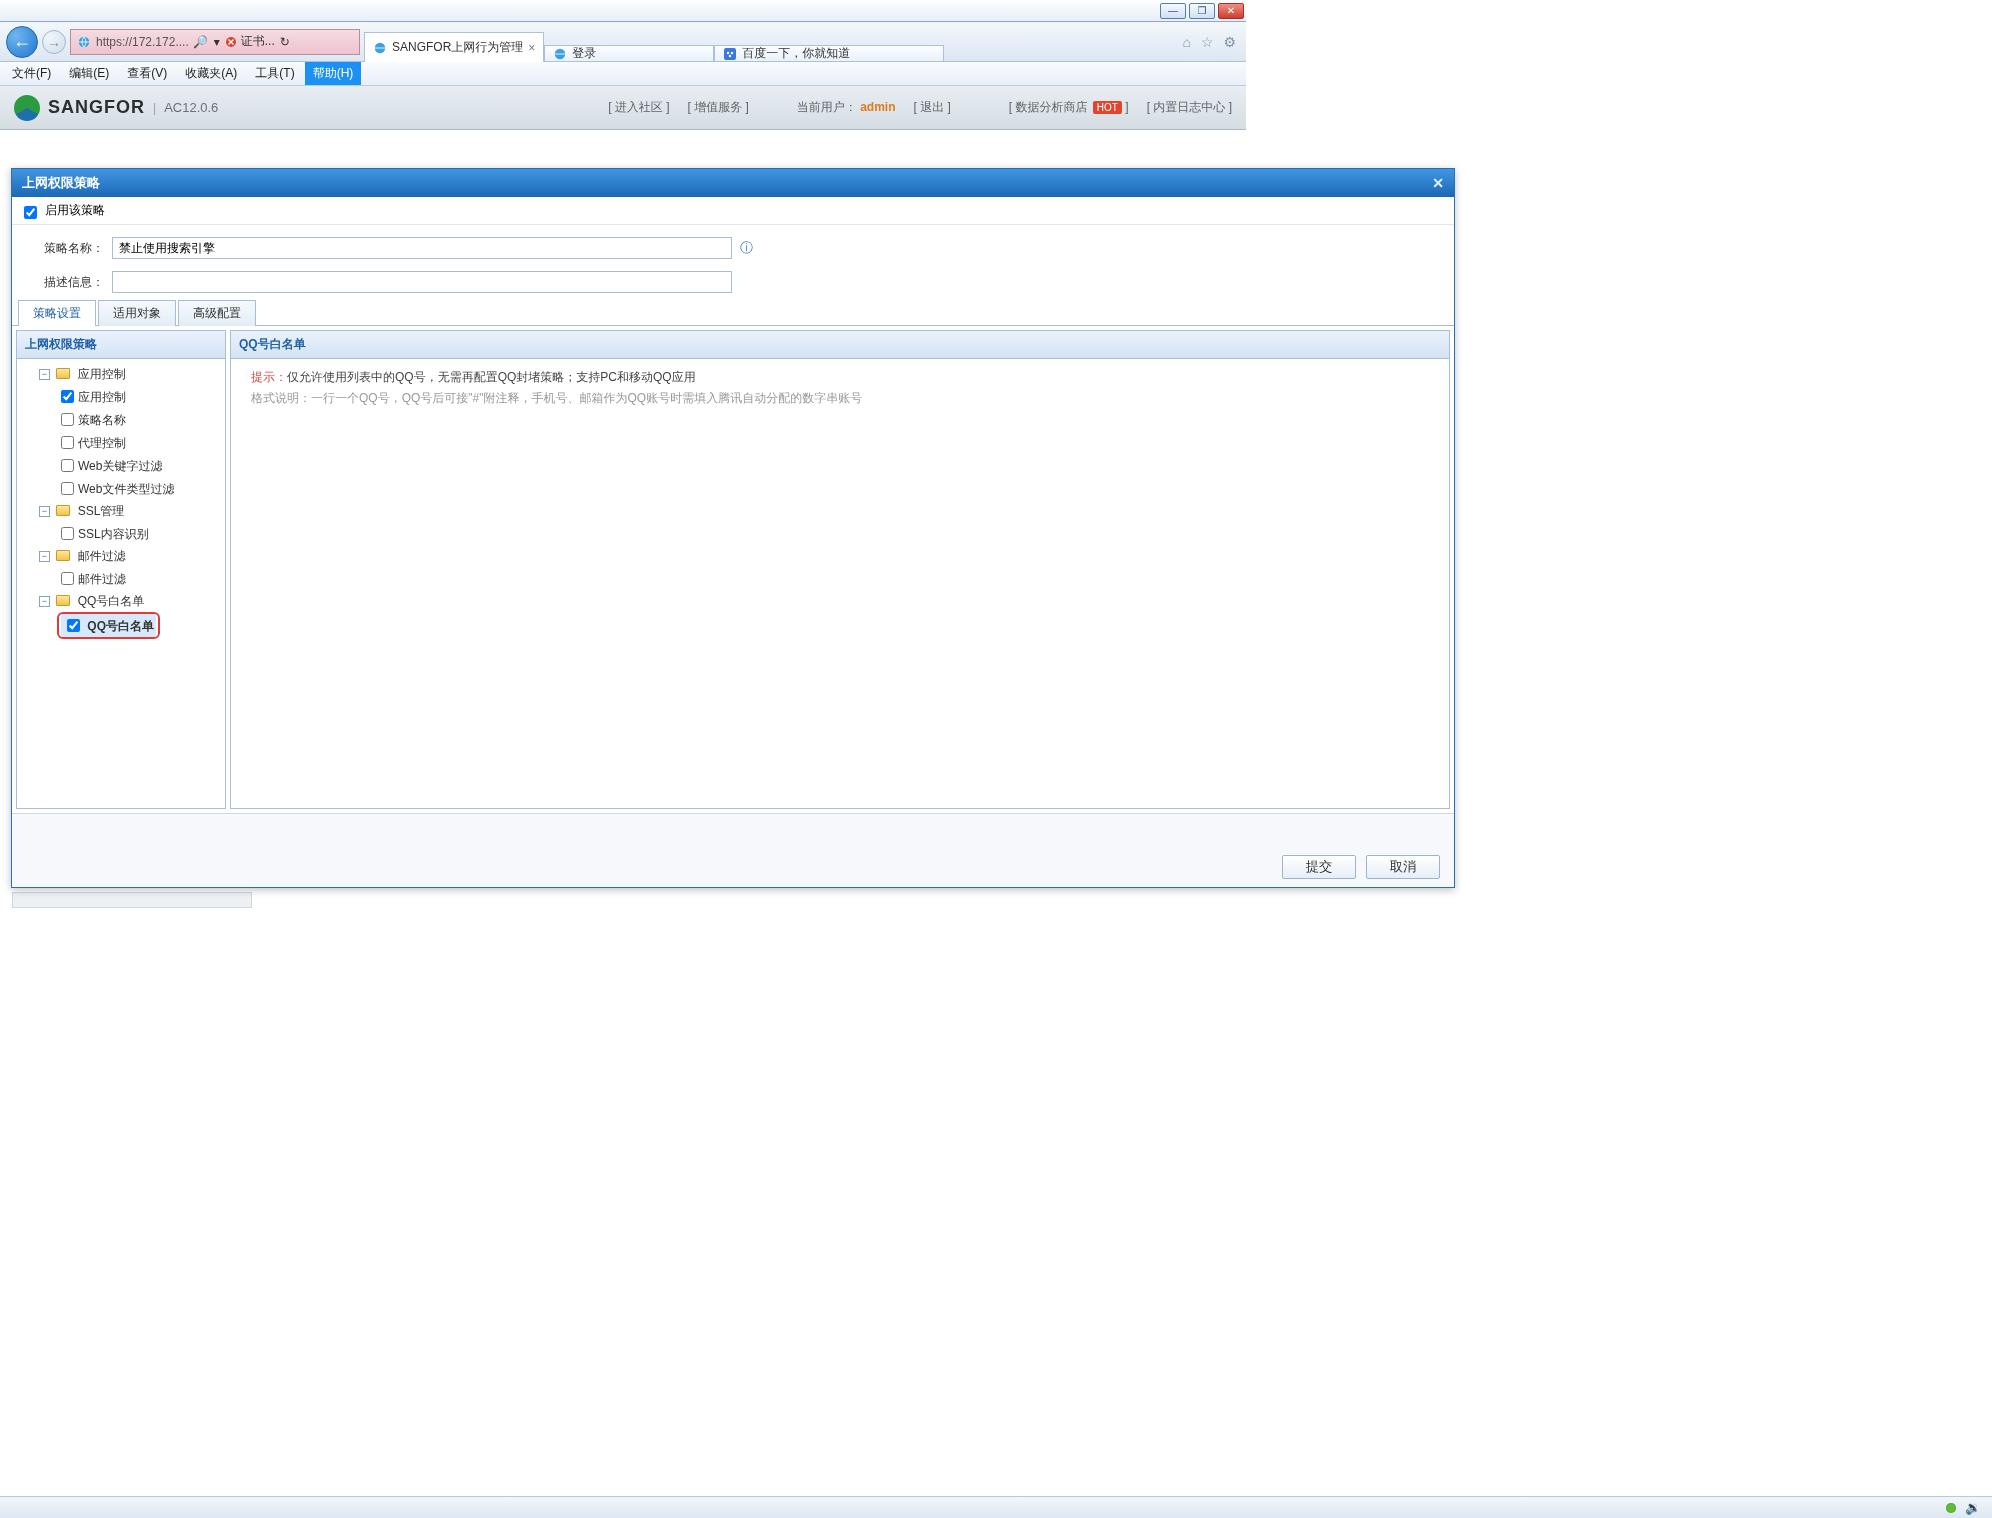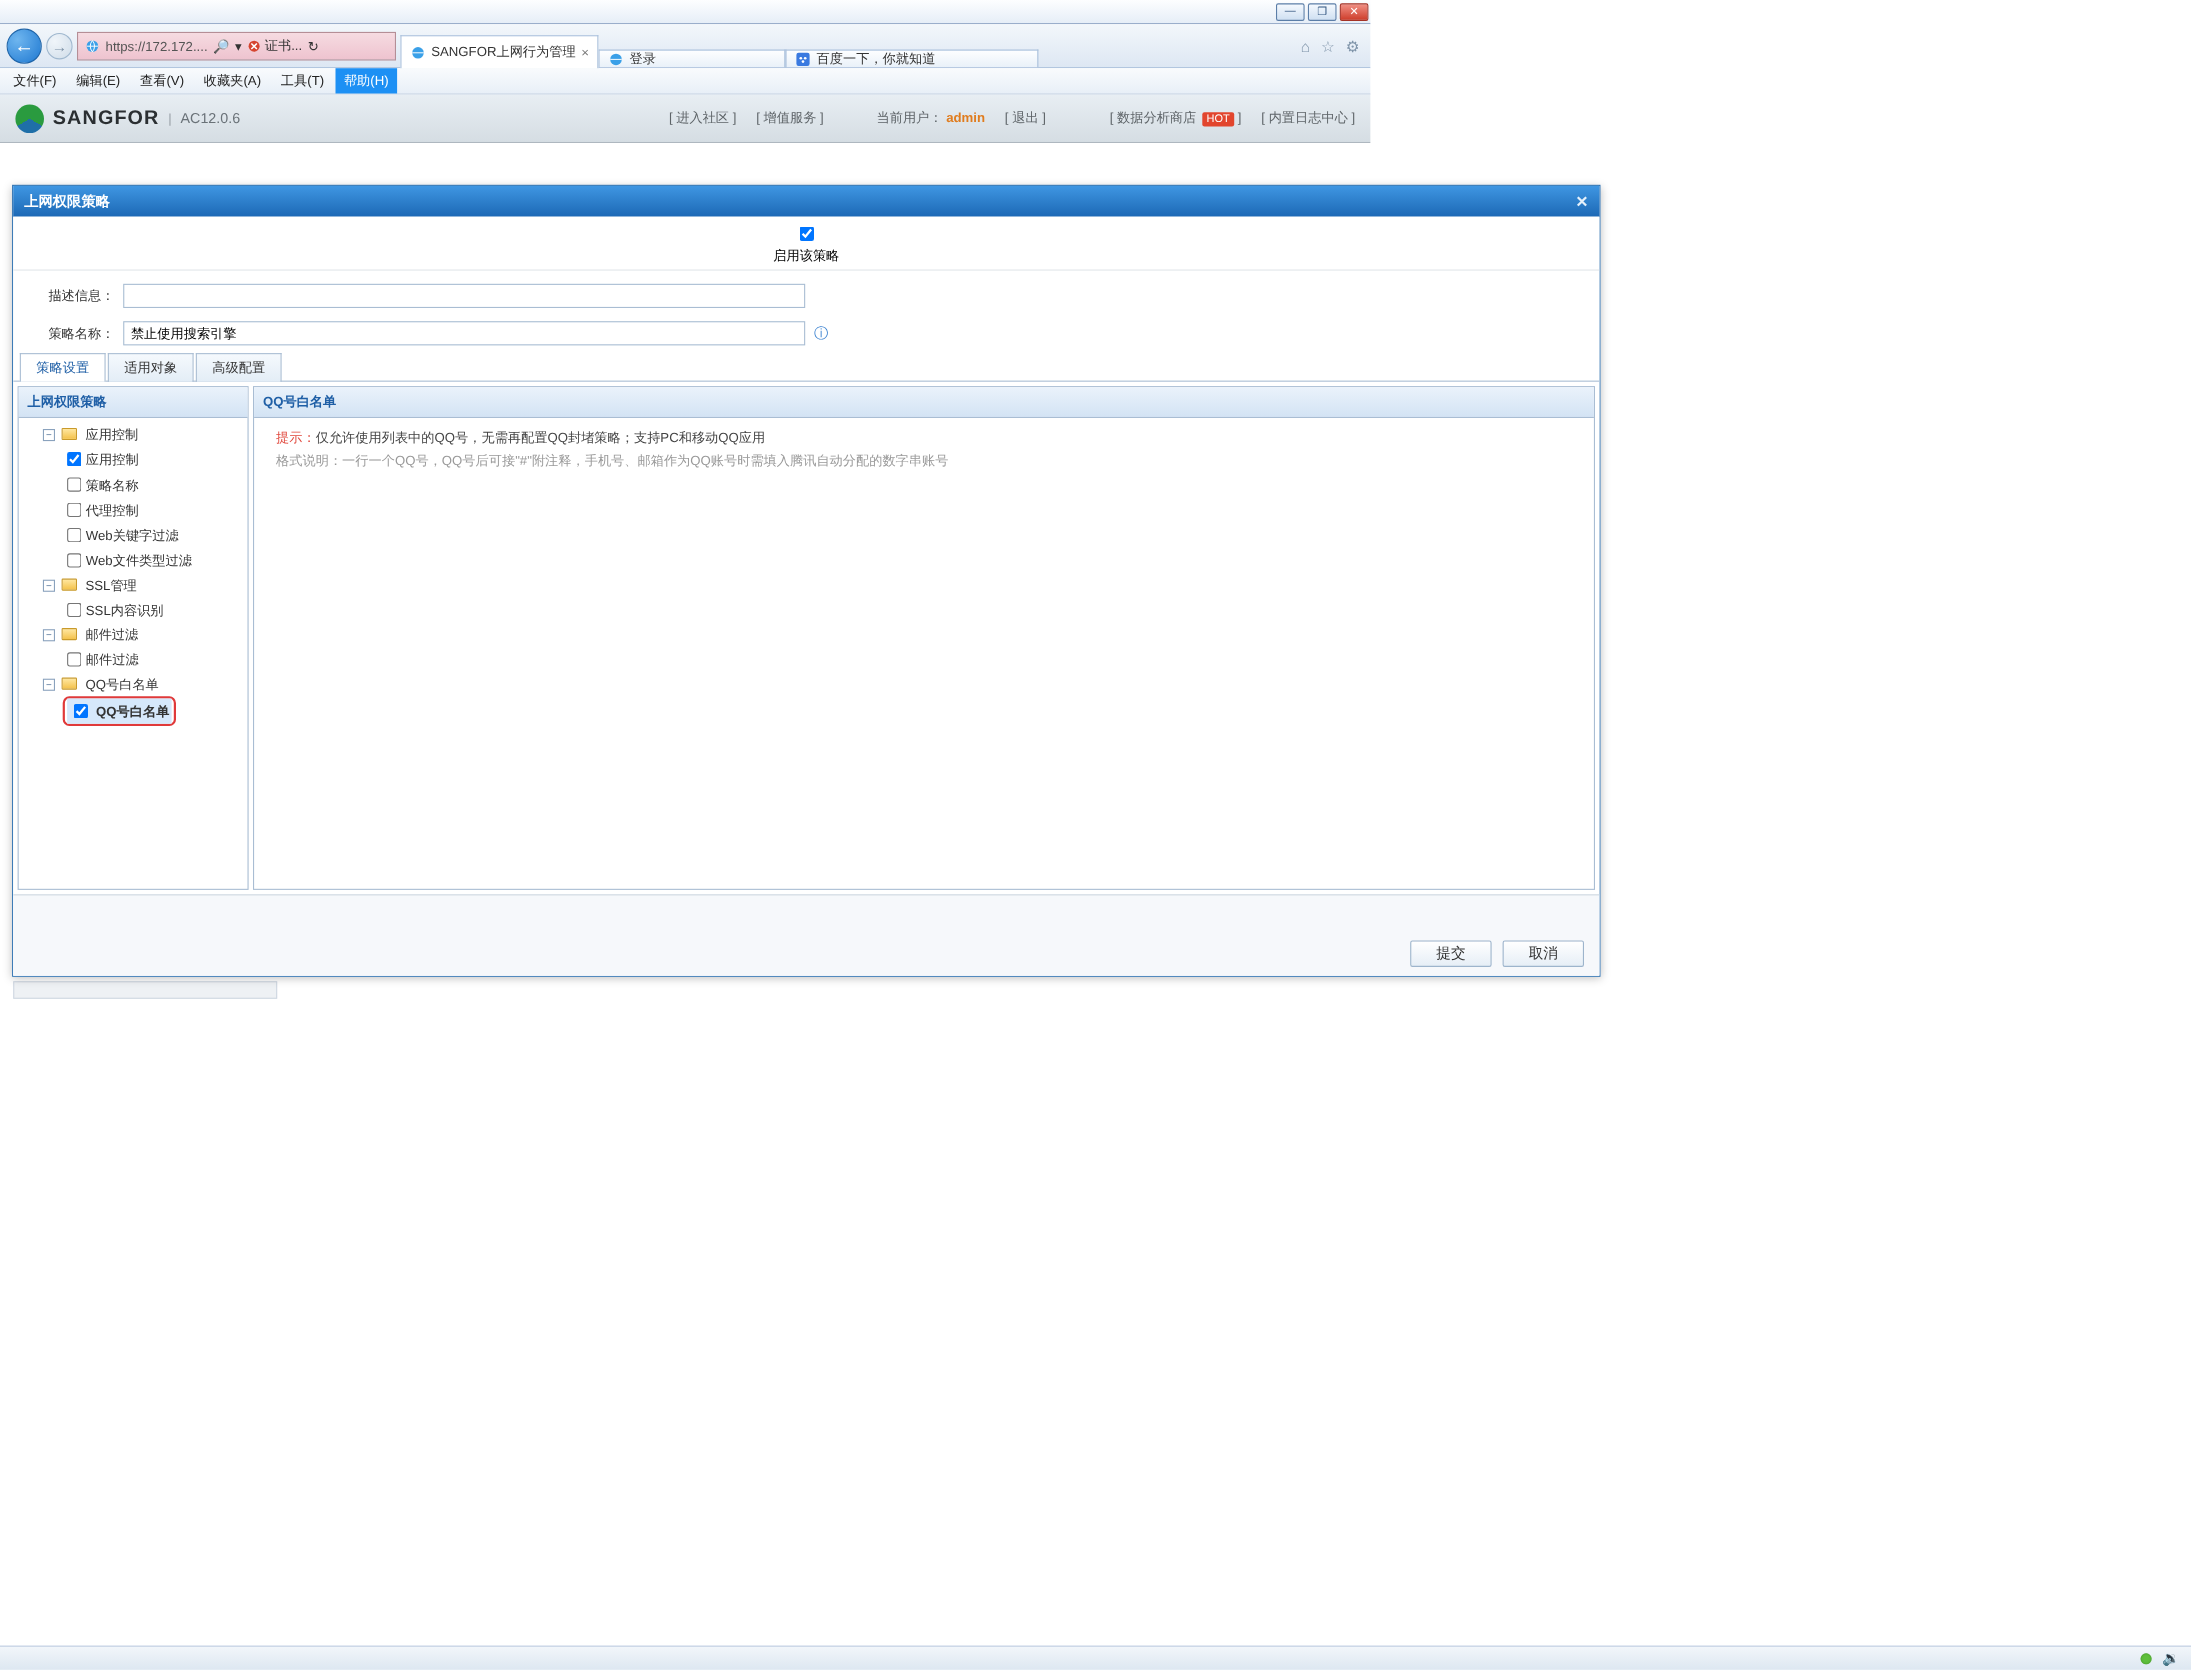--- a/index.html
+++ b/index.html
@@ -96,21 +96,21 @@
     display:flex; flex-direction:column;
   }
   .modal-title {
     height:28px;
     background:linear-gradient(#3f96e2,#1c68b5);
     color:#fff; display:flex; align-items:center; padding:0 10px;
     font-size:13px; font-weight:bold;
   }
   .modal-title .mclose { margin-left:auto; font-size:14px; color:#e6f1fb; cursor:pointer;}
   .modal-body { flex:1; display:flex; flex-direction:column; background:#fff; overflow:hidden;}
-  .enable-row { padding:4px 8px; display:flex; align-items:center; gap:4px; border-bottom:1px solid #e2e6ea;flex-direction:column;}
+  .enable-row { padding:4px 8px; display:flex; align-items:center; gap:4px; border-bottom:1px solid #e2e6ea;}
   .formrow { display:flex; align-items:center; padding:6px 20px; gap:8px;}
   .formrow label { width:72px; text-align:right; color:#333;}
   .formrow input[type=text] {
     width:620px; height:22px; border:1px solid #a9bdd3; padding:0 6px;
     font-size:12px; font-family:inherit;
   }
   .infoicon { color:#3b82d0; font-size:13px;}
   
   .intabs { display:flex; border-bottom:1px solid #a9bdd3; padding:0 6px;}
   .intab {
@@ -289,27 +289,27 @@
     <span>上网权限策略</span>
     <span class="mclose">✕</span>
   </div>
   <div class="modal-body">
     <div class="enable-row">
       <input type="checkbox" class="cb" checked="" style="">
       <span>启用该策略</span>
     </div>
     <div style="height:6px;"></div>
     <div class="formrow">
-      <label>描述信息：</label>
-      <input type="text" value="" style="">
-    </div>
-    <div class="formrow">
       <label>策略名称：</label>
       <input type="text" value="禁止使用搜索引擎" style="">
       <span class="infoicon">ⓘ</span>
+    </div>
+    <div class="formrow">
+      <label>描述信息：</label>
+      <input type="text" value="" style="">
     </div>
 
     <div class="intabs">
       <div class="intab active">策略设置</div>
       <div class="intab">适用对象</div>
       <div class="intab">高级配置</div>
     </div>
 
     <div class="workarea">
 

